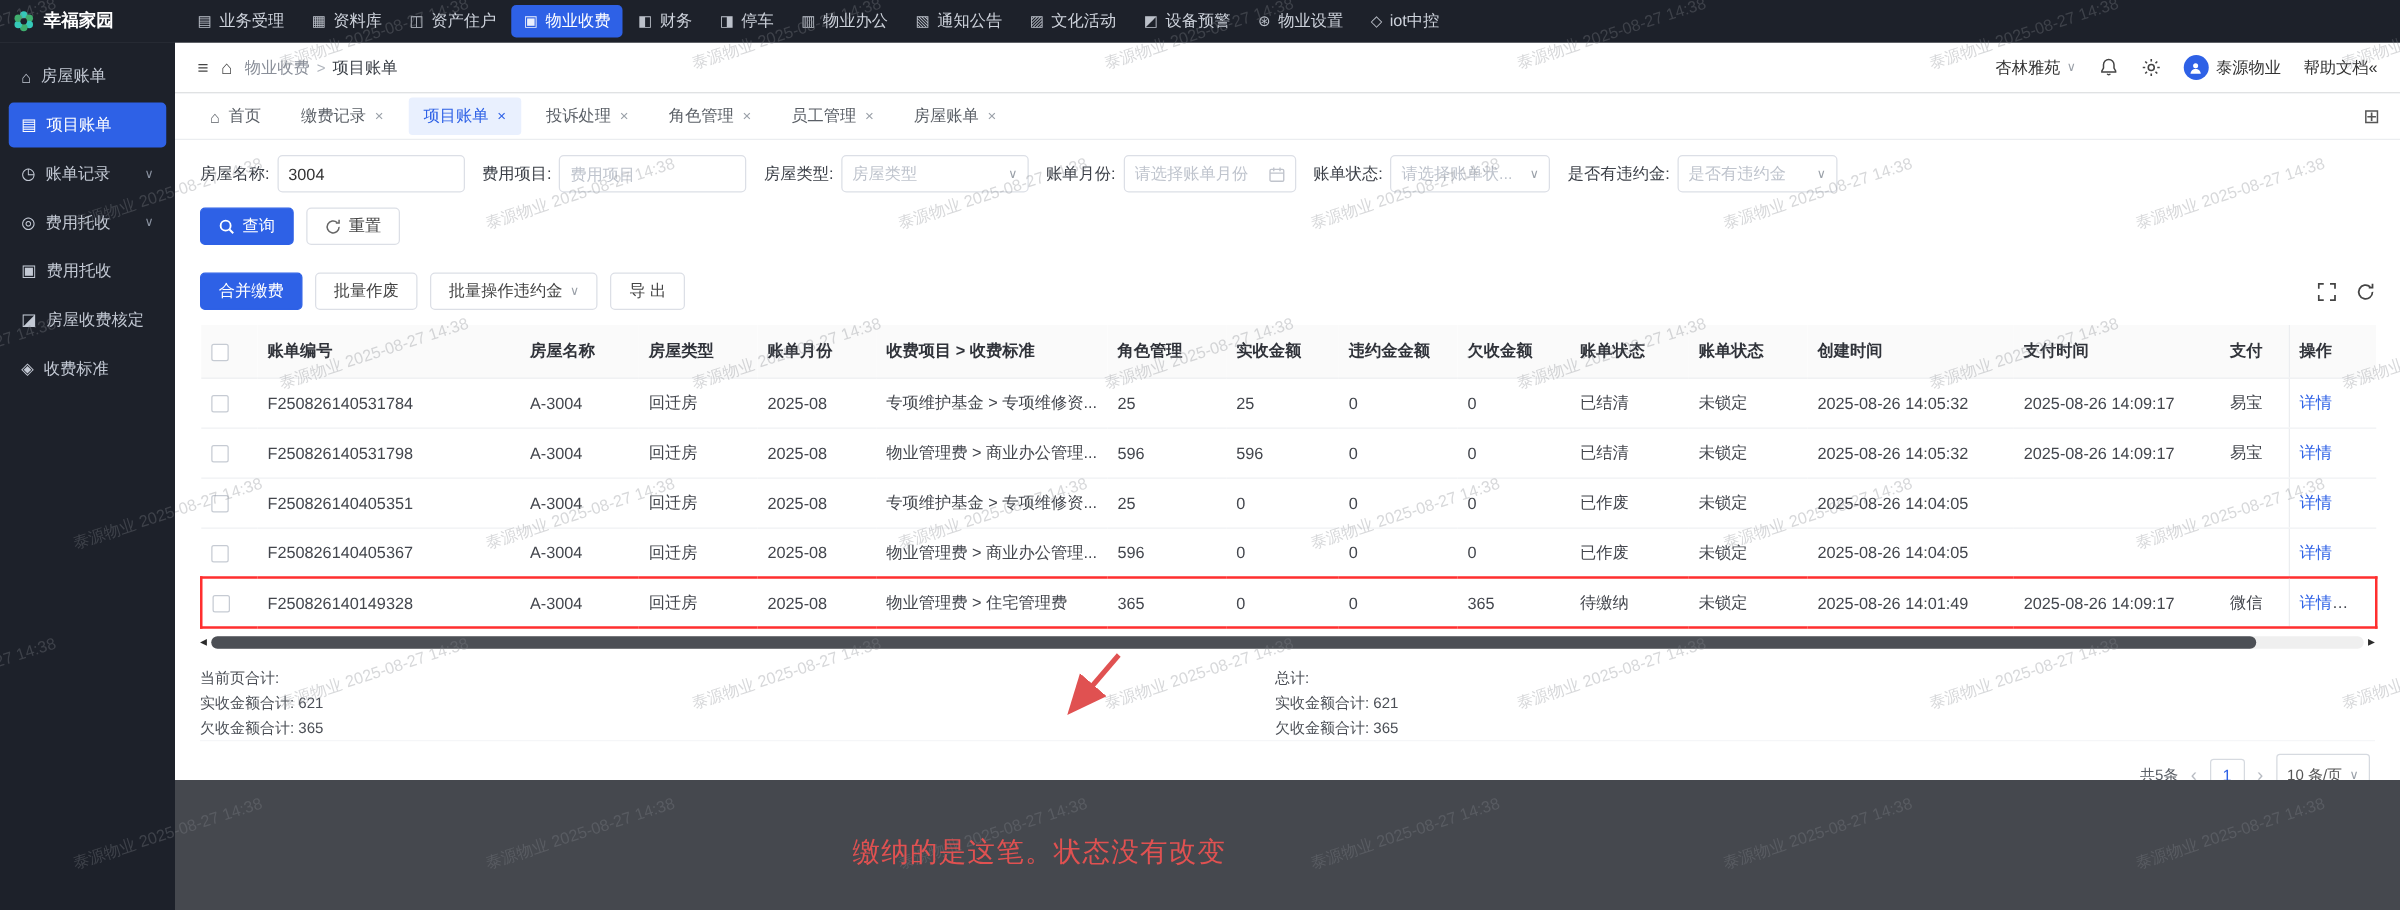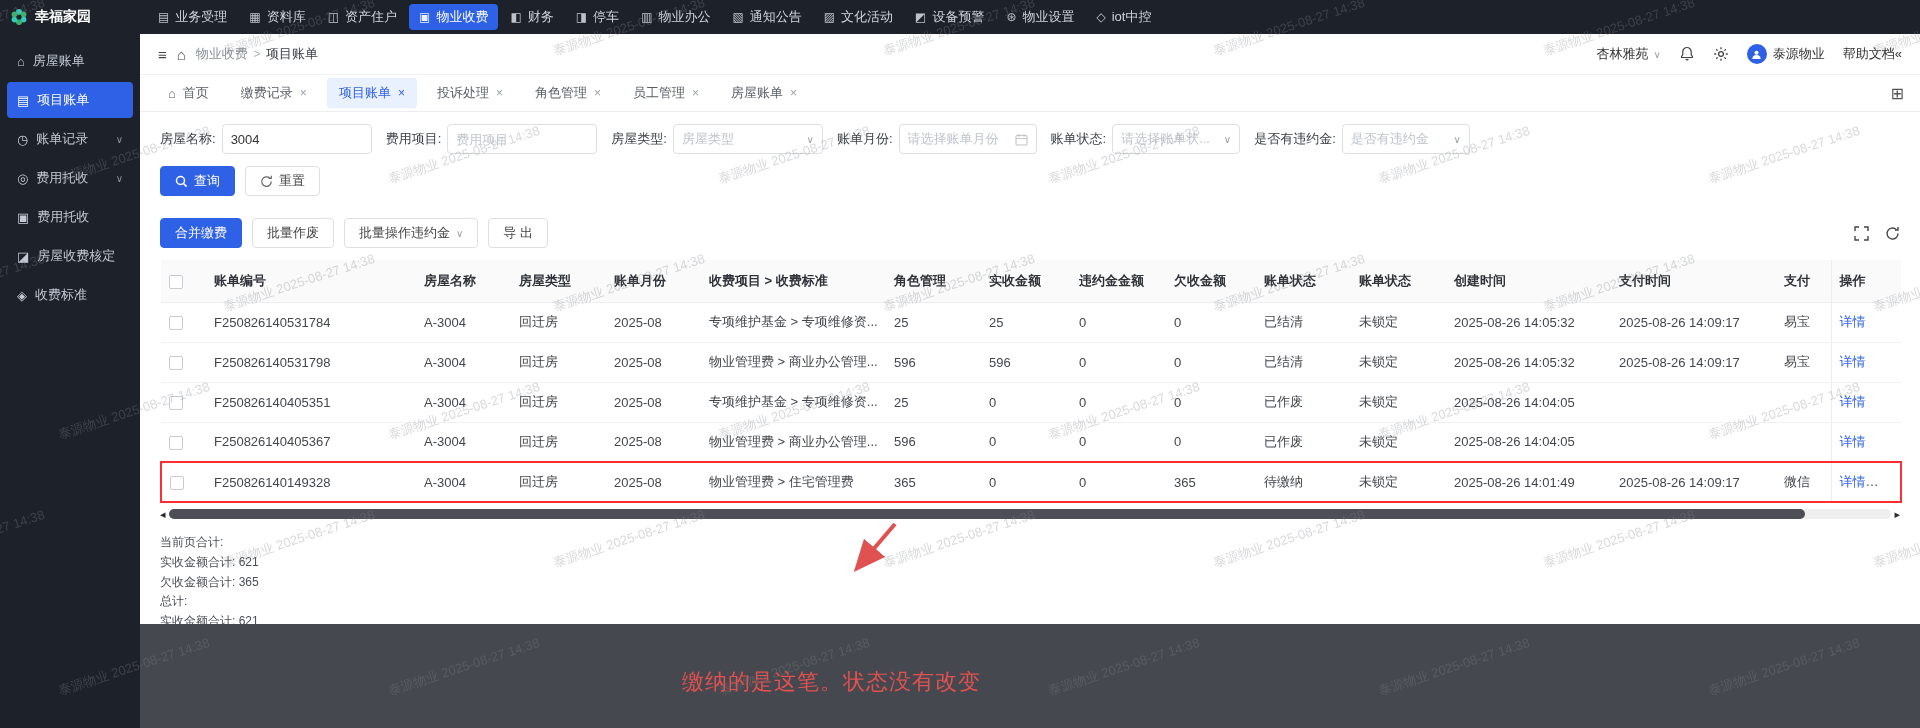--- a/index.html
+++ b/index.html
@@ -73,21 +73,21 @@
   .checkbox { display:inline-block; width:14px; height:14px; border:1px solid #c6cbd3; border-radius:2px; background:#fff; vertical-align:middle; cursor:pointer; }
   tr.row-annotated td { border-top:2px solid #ff2f2f; border-bottom:2px solid #ff2f2f; }
   tr.row-annotated td:first-child { border-left:2px solid #ff2f2f; }
   tr.row-annotated td:last-child { border-right:2px solid #ff2f2f; }
   
   .scrollbar { display:flex; align-items:center; width:1740px; height:14px; margin-top:4px; gap:3px; }
   .sb-arrow { font-size:11px; color:#2b2b2b; line-height:1; cursor:pointer; }
   .sb-track { flex:1; height:10px; background:#efefef; border-radius:5px; position:relative; }
   .sb-thumb { position:absolute; left:0; top:0; height:10px; width:95%; background:#4c4f55; border-radius:5px; cursor:grab; }
   
-  .summary { display:flex; margin-top:12px; font-size:12px; color:#4a4e55; line-height:1.65;flex-direction:column; }
+  .summary { display:flex; margin-top:12px; font-size:12px; color:#4a4e55; line-height:1.65; }
   .summary-left { width:860px; }
   .pagerow { margin-top:auto; display:flex; align-items:center; justify-content:flex-end; gap:10px; padding:10px 4px 4px; font-size:12px; color:#5a5f66; border-top:1px solid #f5f6f8; }
   .page-btn { color:#b6bac1; font-size:15px; cursor:pointer; }
   .page-num { min-width:28px; height:26px; border:1px solid #d6dae0; border-radius:3px; display:inline-flex; align-items:center; justify-content:center; color:#2e61e6; font-size:13px; background:#fff; cursor:pointer; }
   .page-size { height:26px; border:1px solid #d6dae0; border-radius:3px; display:inline-flex; align-items:center; gap:6px; padding:16px 8px; font-size:12px; color:#555; background:#fff; cursor:pointer; }
   
   .anno-arrow { position:absolute; left:845px; top:516px; z-index:20; }
   .anno-text { position:absolute; left:682px; top:667px; z-index:20; color:#e05151; font-size:22px; letter-spacing:1px; white-space:nowrap; }
   #watermarks { position:absolute; inset:0; z-index:15; pointer-events:none; overflow:hidden; }
   .wm { position:absolute; transform:rotate(-18deg); font-size:13px; color:rgba(130,133,140,.32); white-space:nowrap; }

